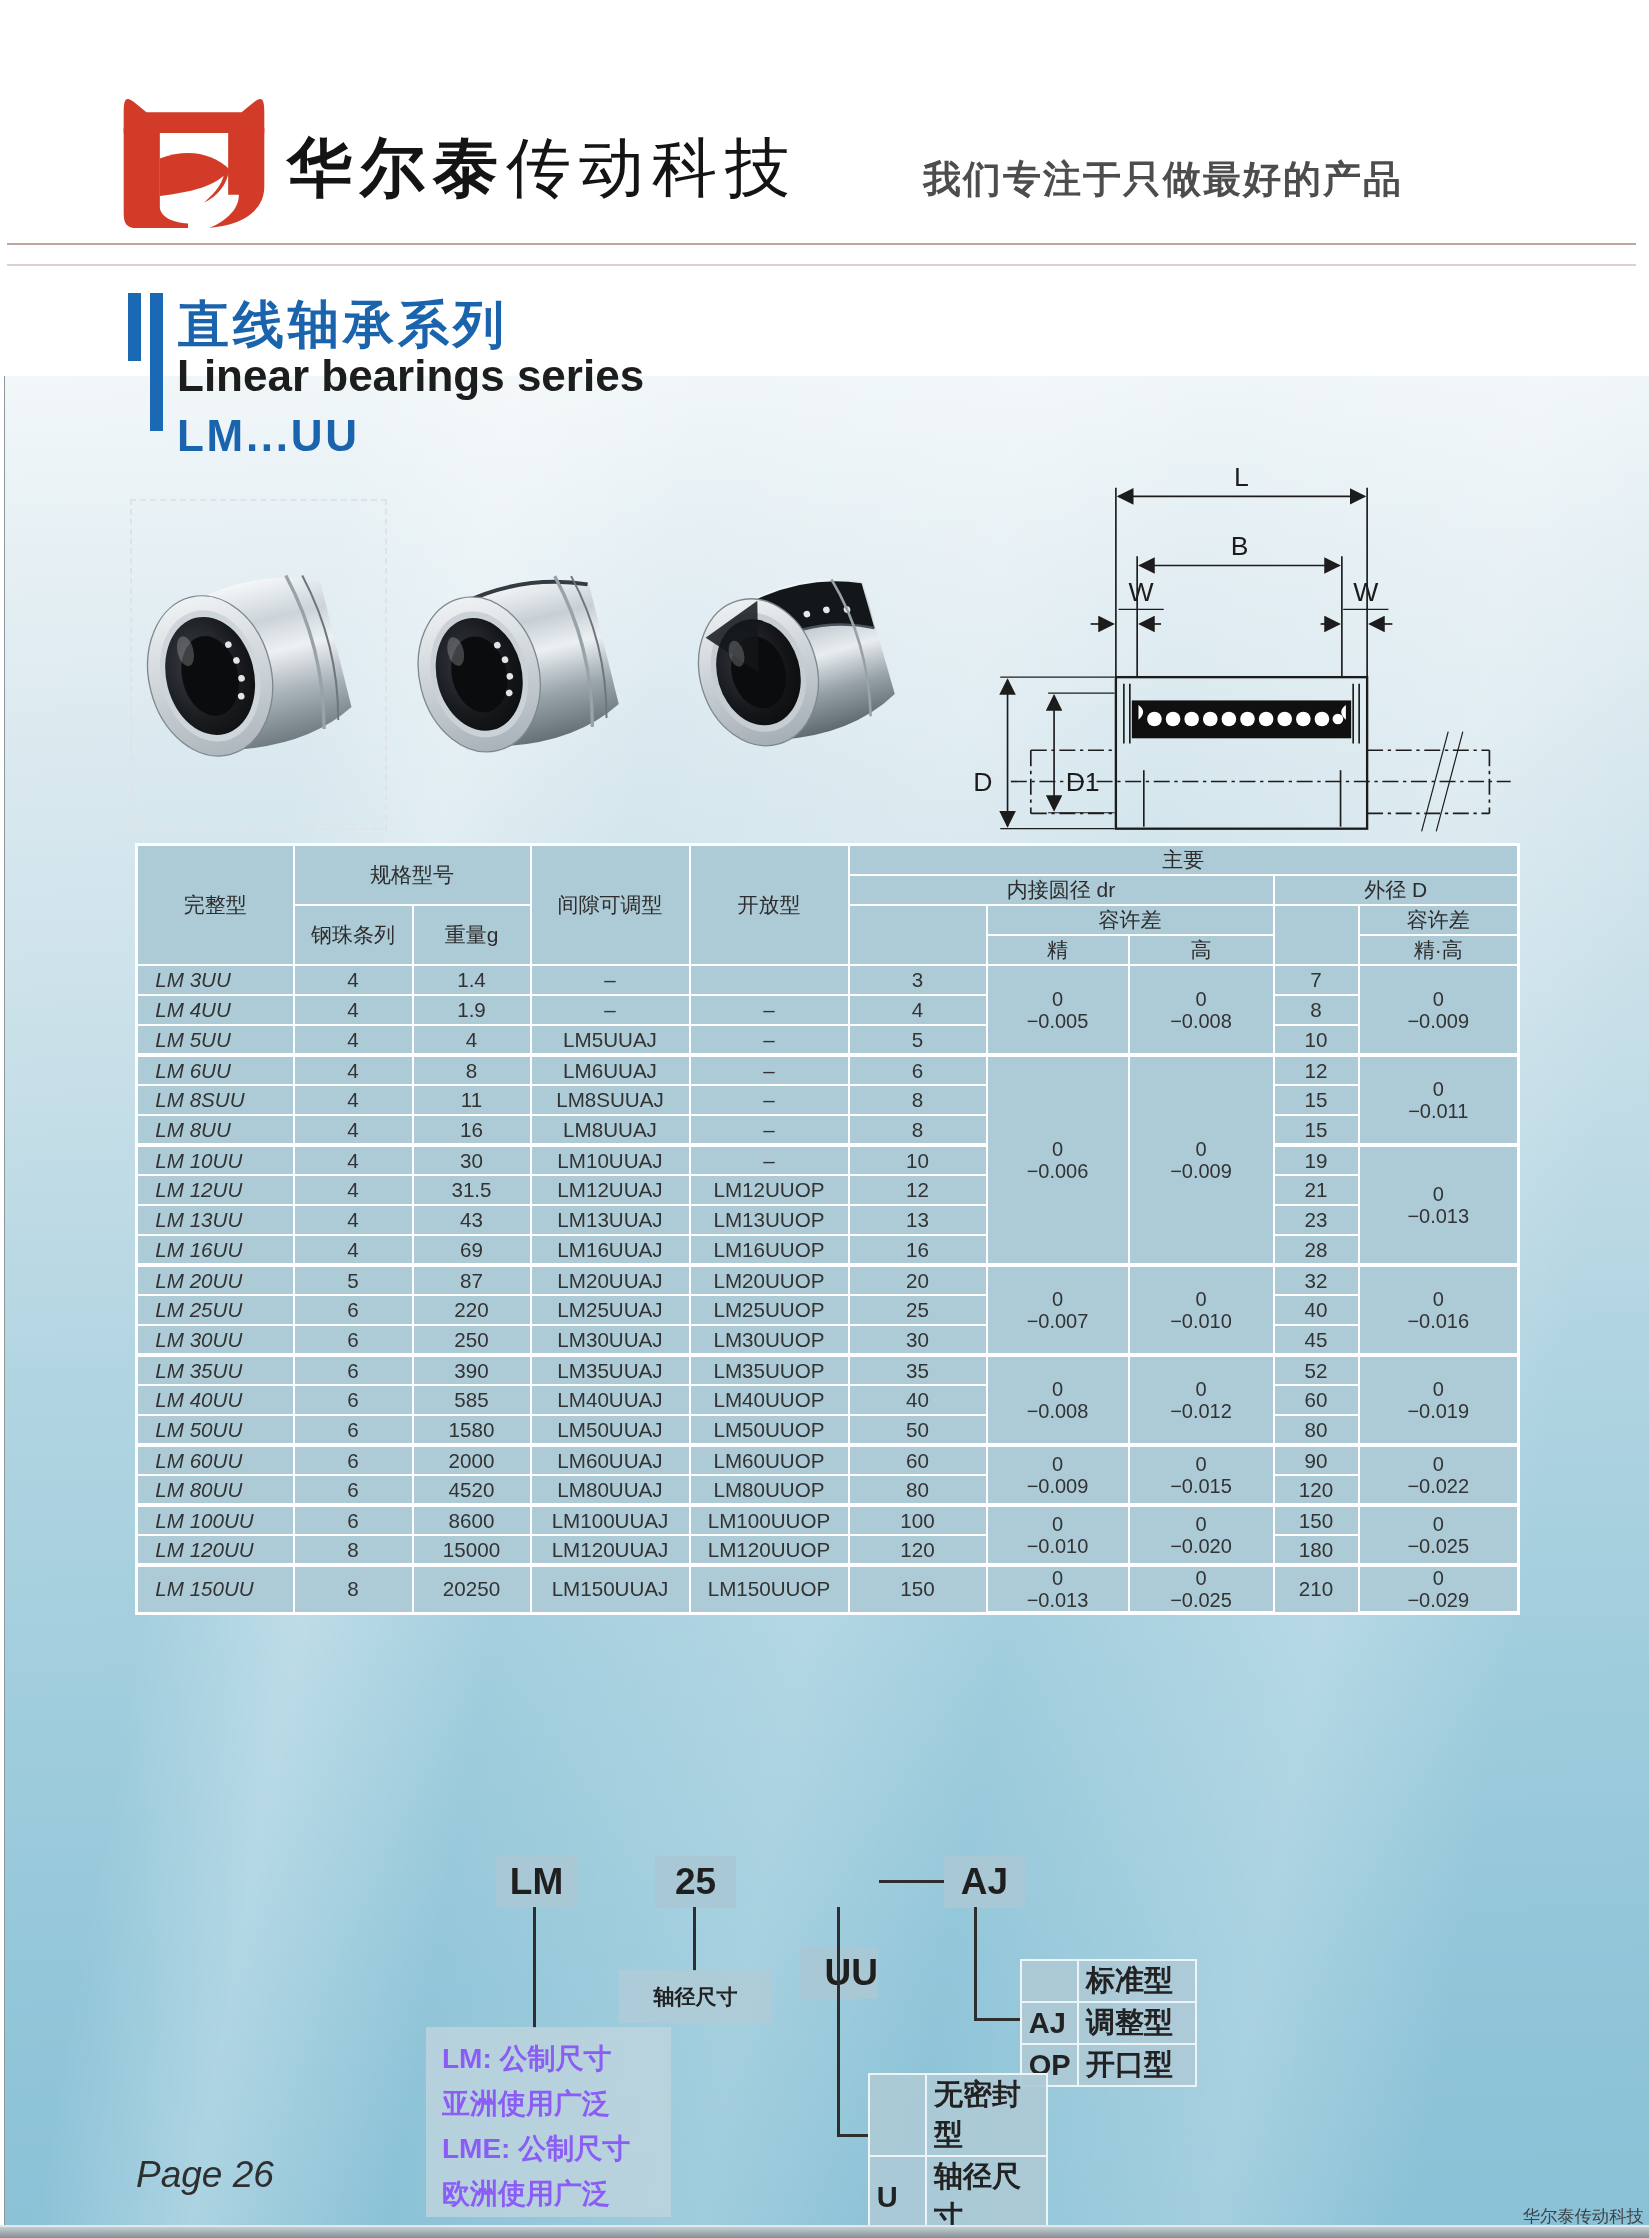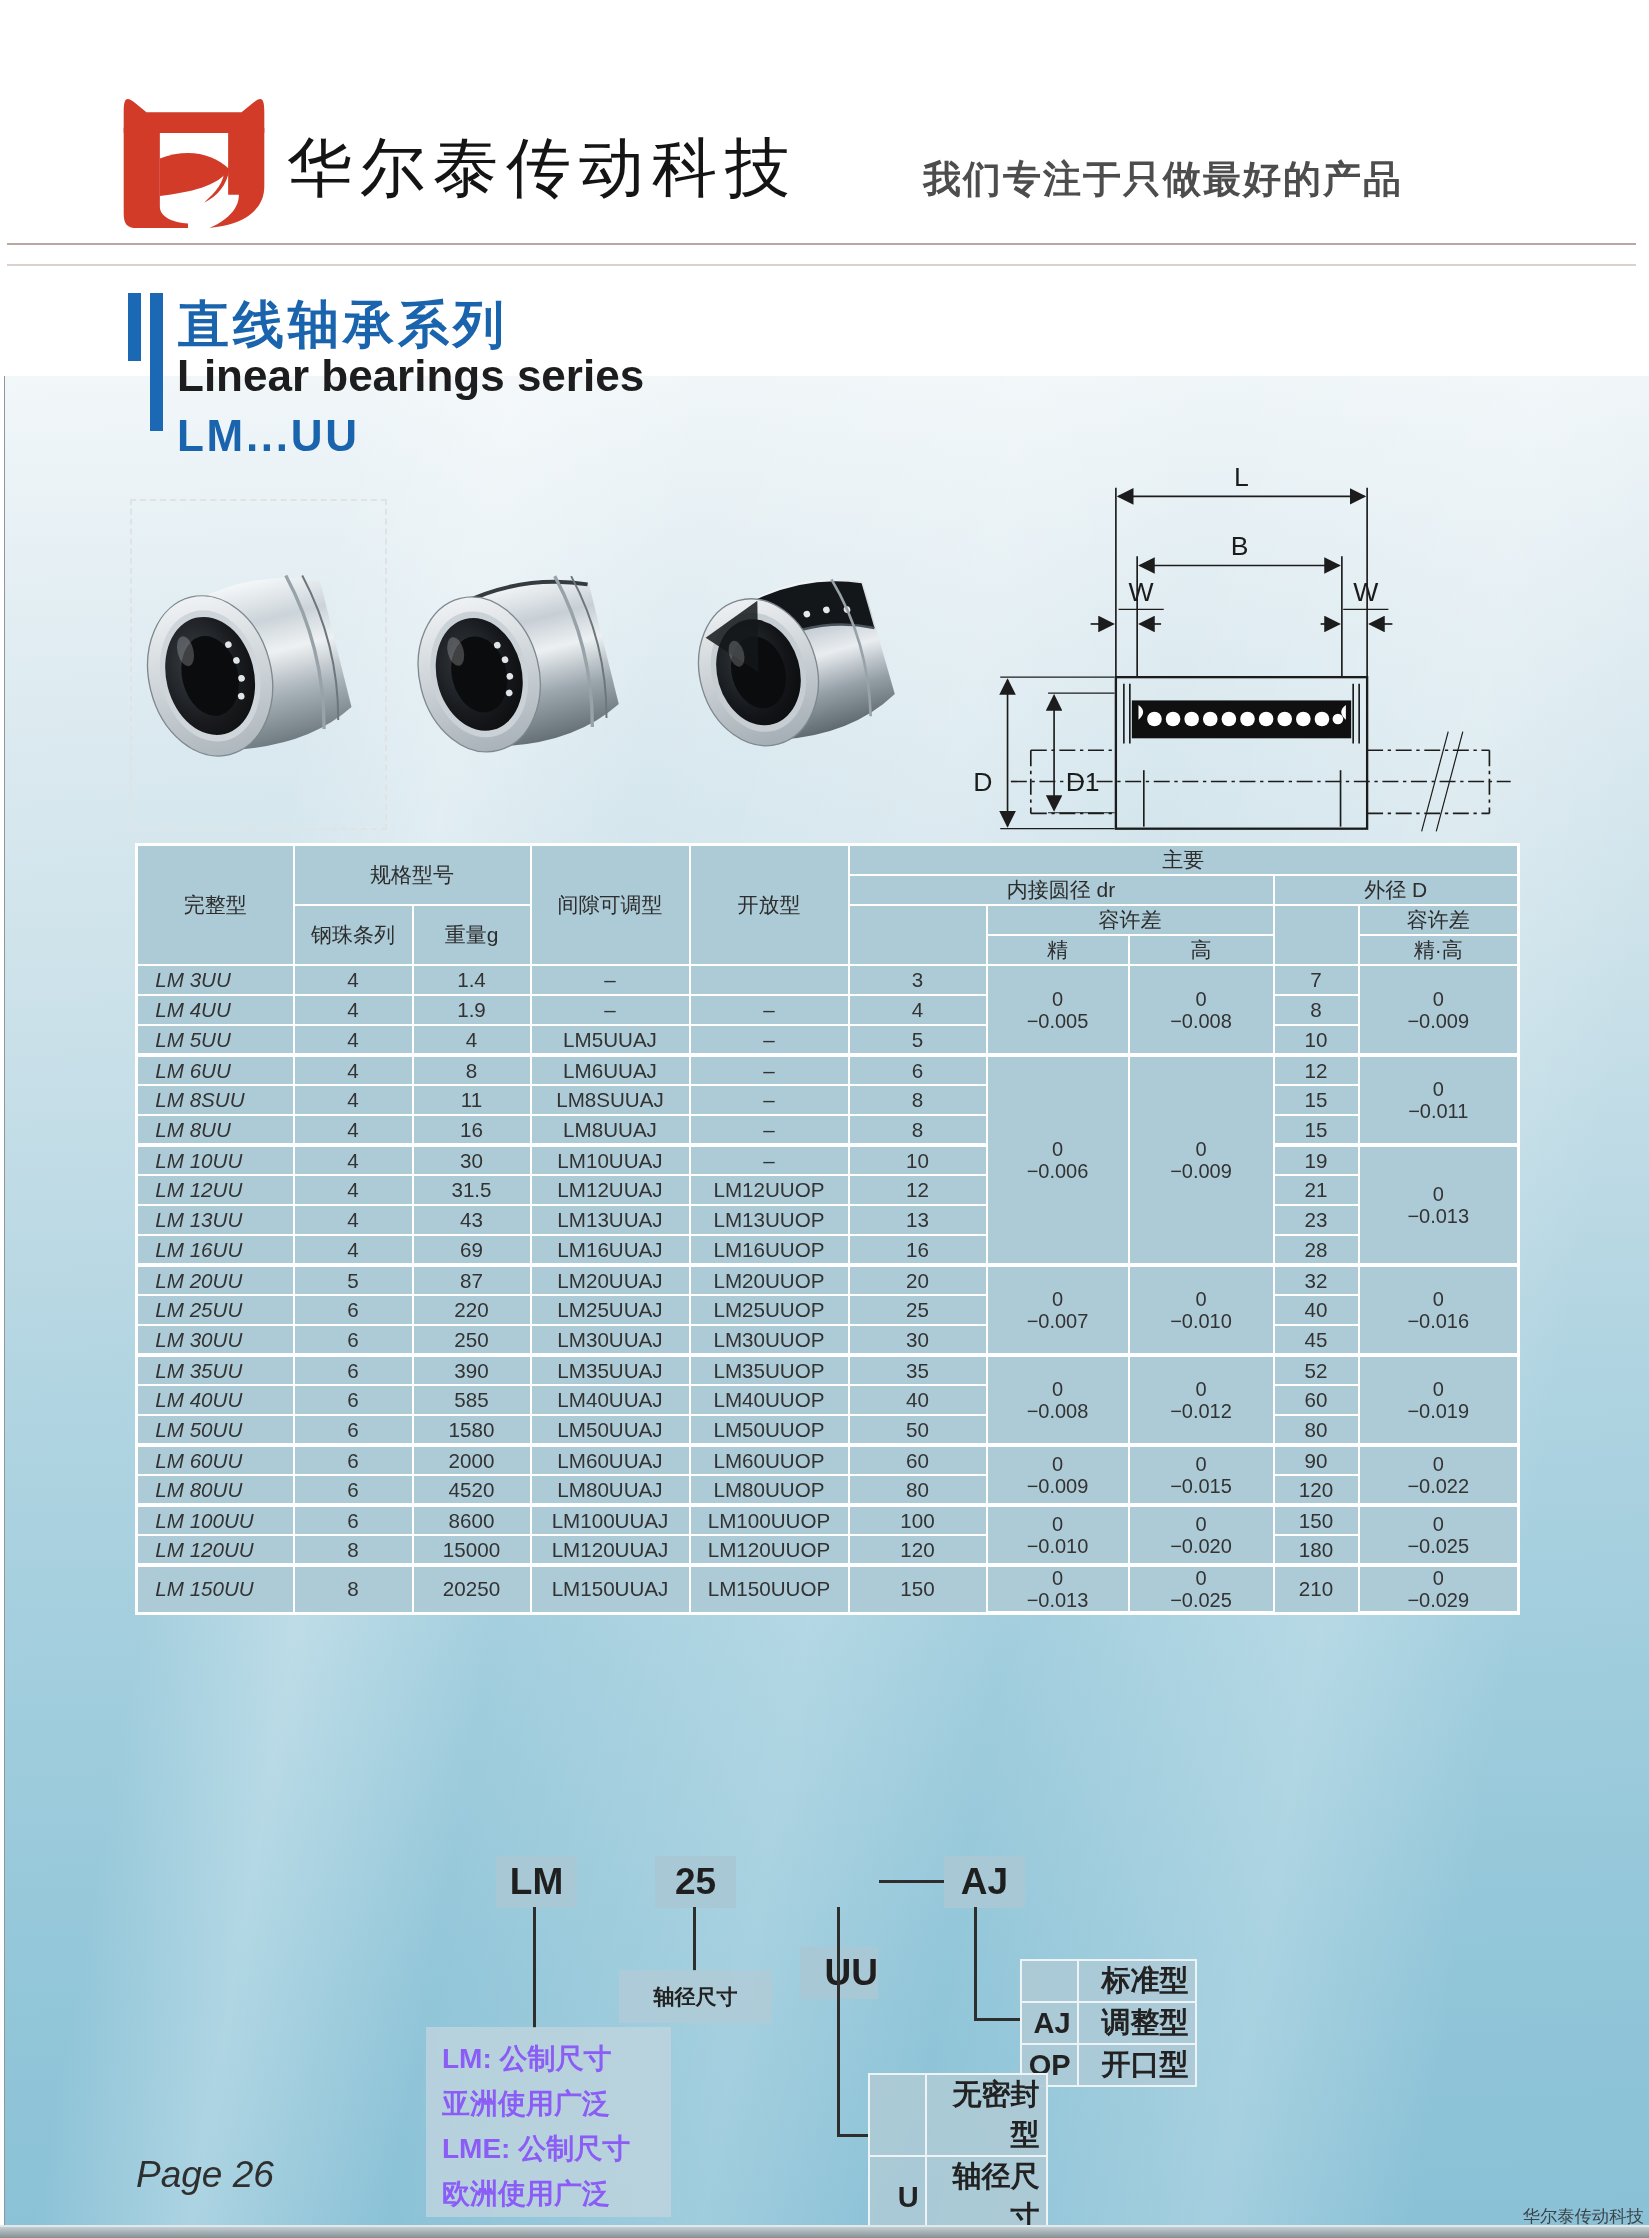--- a/index.html
+++ b/index.html
@@ -11,21 +11,21 @@
     background:
       linear-gradient(100deg, rgba(255,255,255,0) 18%, rgba(255,255,255,.28) 26%, rgba(255,255,255,0) 36%,
                       rgba(255,255,255,.18) 52%, rgba(255,255,255,0) 62%, rgba(255,255,255,.22) 78%, rgba(255,255,255,0) 88%),
       linear-gradient(178deg,#f2f7f9 0%,#e3eef3 12%,#cde2ea 32%,#b3d5e2 52%,#a0cddd 70%,#92c6d9 85%,#8ac1d6 100%);}
   .bottom-bar{position:absolute;left:0;right:0;bottom:0;height:12px;
     background:linear-gradient(#c2ced2,#7f8a8e);border-top:2px solid #dfe9ec;}
 
   
   .brand-logo{position:absolute;left:117px;top:94px;width:154px;height:141px;}
   .brand-name{position:absolute;left:287px;top:124px;font-size:65px;letter-spacing:8px;color:#141414;white-space:nowrap;}
-  .brand-name .b{font-weight:400;}
+  .brand-name .b{font-weight:700;}
   .brand-name .l{font-weight:500;margin-top:13px;}
   .tagline{position:absolute;left:923px;top:154px;font-size:38px;font-weight:700;color:#4d4d4d;letter-spacing:2px;white-space:nowrap;}
   .rule1{position:absolute;left:6.7px;right:13.3px;top:243px;height:2px;background:#bda69f;}
   .rule2{position:absolute;left:6.7px;right:13.3px;top:264px;height:2px;background:#dbd1cd;}
 
   
   .tbar{position:absolute;width:13.3px;background:#1b69b4;}
   .tbar1{left:128px;top:293px;height:68px;}
   .tbar2{left:150px;top:293px;height:138px;}
   .title-zh{position:absolute;left:178px;top:291px;font-size:51px;font-weight:800;color:#1a64ae;letter-spacing:4px;}
@@ -58,21 +58,21 @@
   
   .code-box{position:absolute;width:81px;height:52px;background:#a9c8d5;color:#1f1f1f;
             font-size:37px;font-weight:700;text-align:center;line-height:52px;}
   .cline{position:absolute;background:#2e2e2e;}
   .legend-label{position:absolute;background:rgba(175,203,215,.88);color:#222;font-size:21px;font-weight:600;
                 display:flex;align-items:center;justify-content:center;}
   .lm-note{position:absolute;left:426px;top:2027px;width:245px;height:190px;background:rgba(192,213,222,.78);
            color:#8b5cf6;font-size:28px;font-weight:600;line-height:45px;padding:9.3px 0 0 16px;box-sizing:border-box;}
   table.mini{position:absolute;border-collapse:collapse;}
   table.mini td{background:rgba(173,202,214,.92);border:2px solid #eef4f6;color:#222;
-                font-size:29px;font-weight:600;text-align:right;padding:0 6.7px;}
+                font-size:29px;font-weight:600;text-align:left;padding:0 6.7px;}
   table.mini tr{height:41px;}
 
   .page-label{position:absolute;left:136px;top:2154px;font-size:37px;font-style:italic;color:#2f2f2f;}
   .watermark{position:absolute;right:5.3px;bottom:10.6px;font-size:17.3px;color:#3c4448;}
 </style>
 </head>
 <body>
 
 <div class="page">
 

